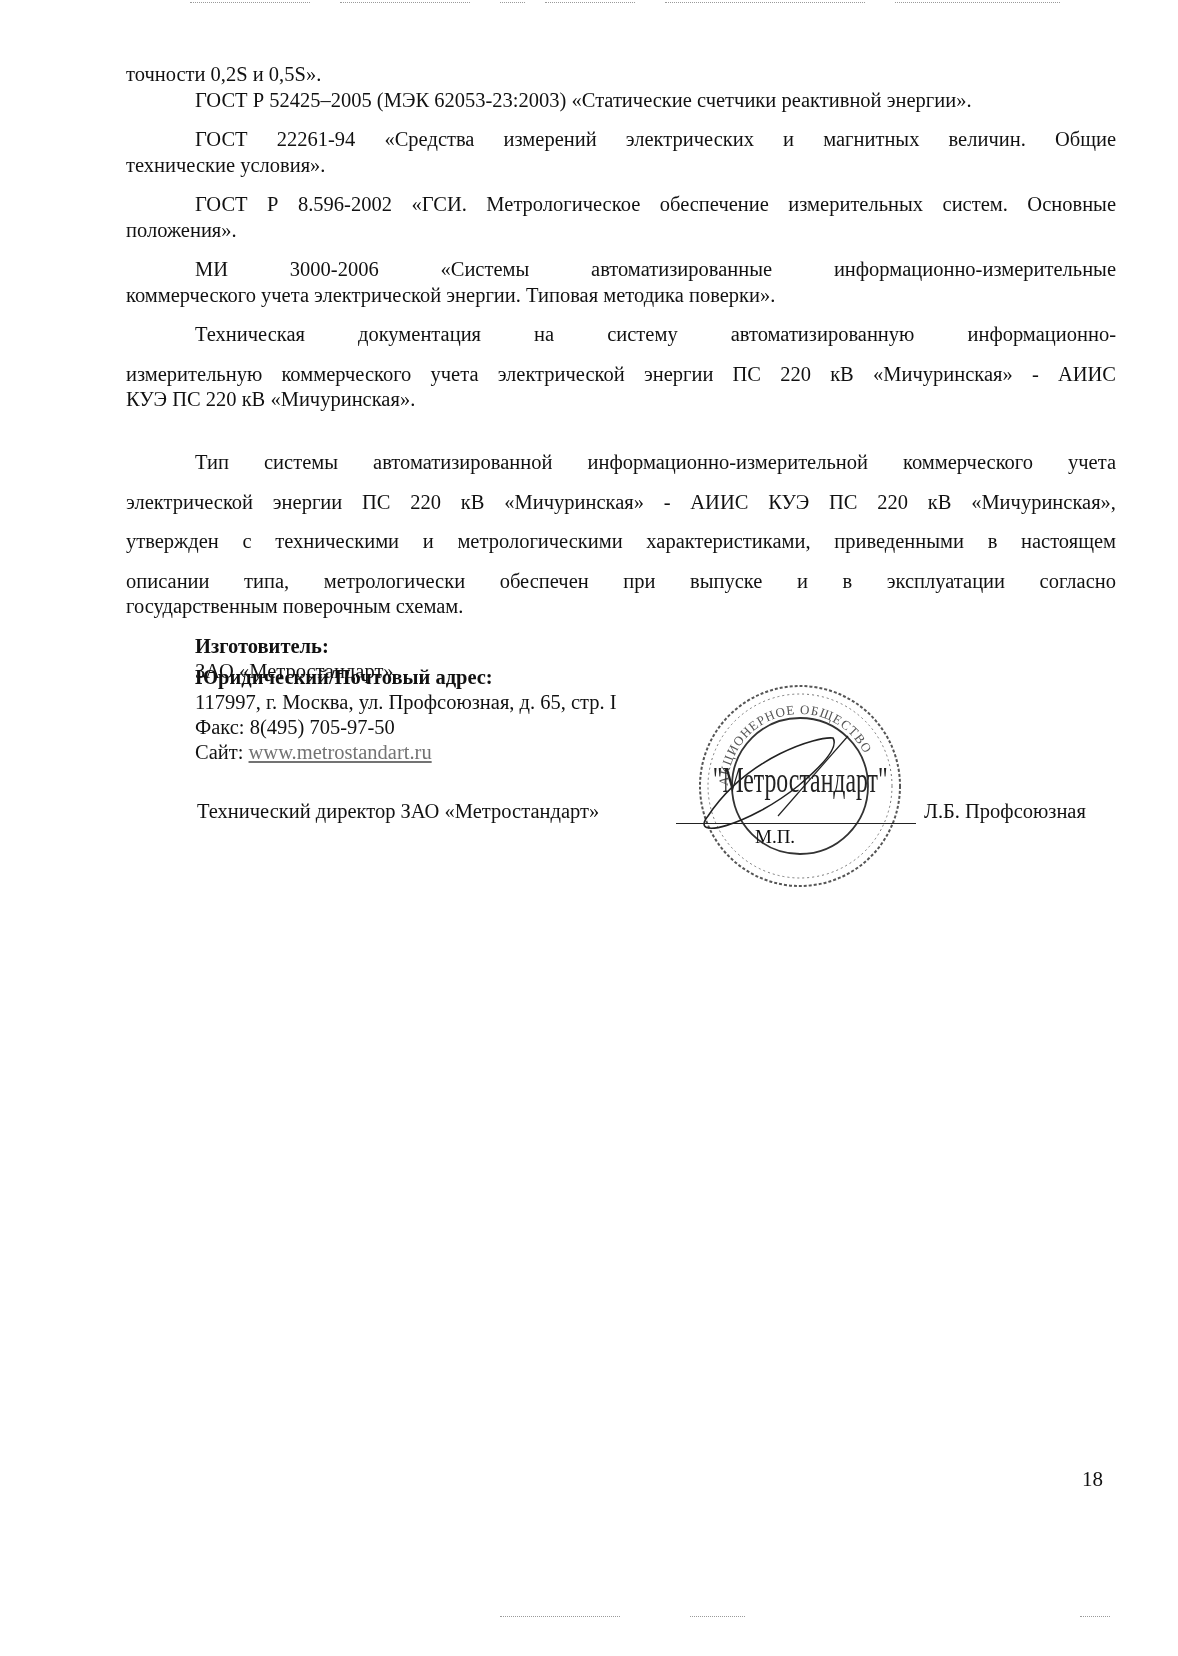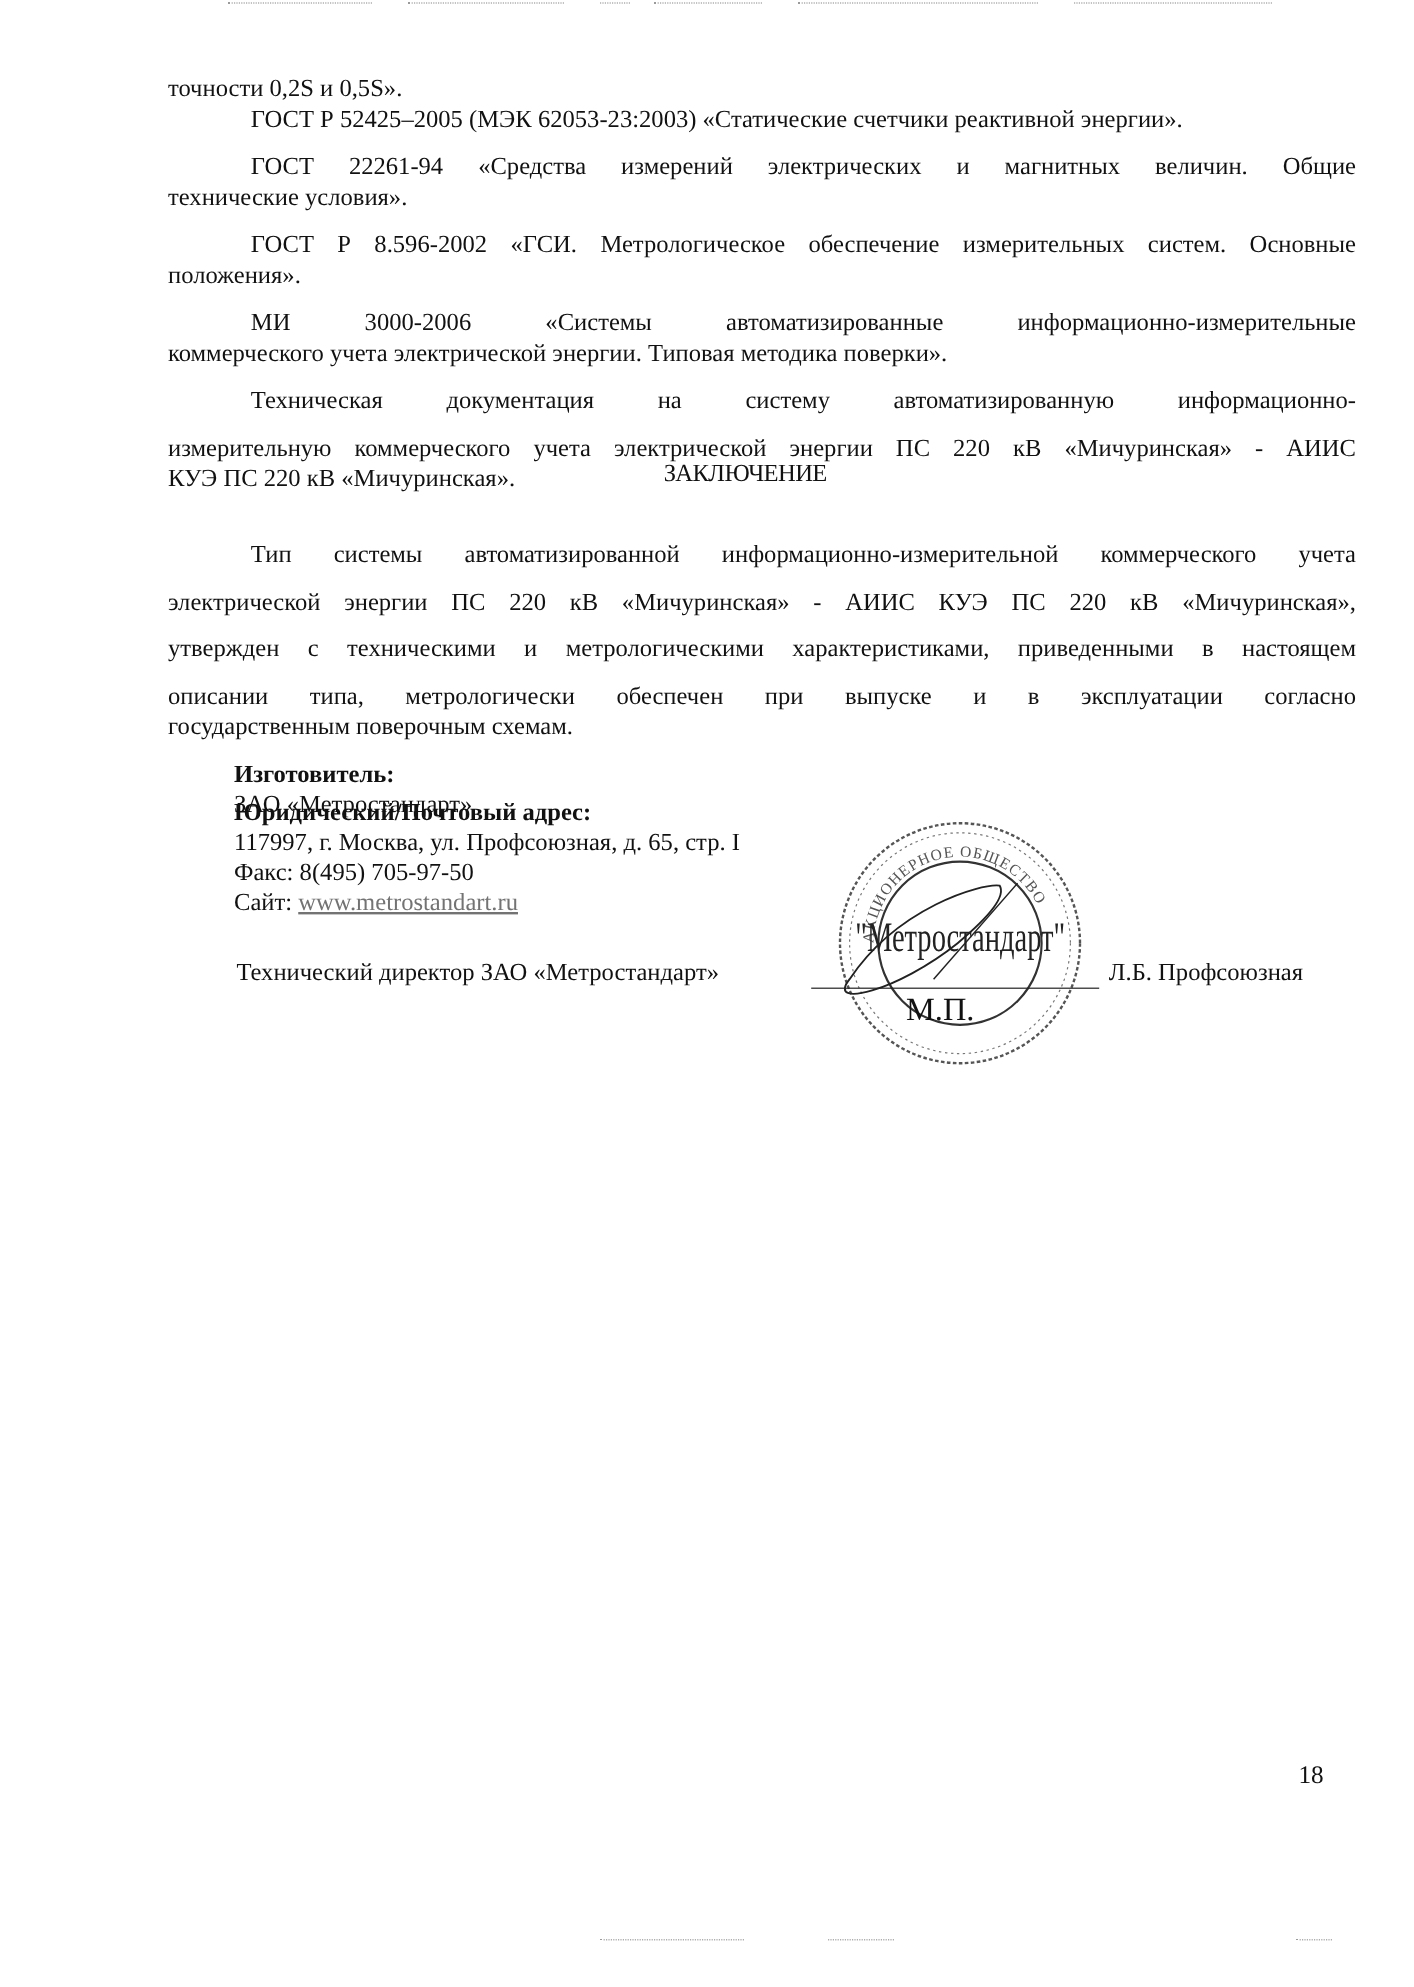--- a/index.html
+++ b/index.html
@@ -4,33 +4,33 @@
 <style>
   html, body { margin: 0; padding: 0; background: #ffffff; }
   body { width: 1178px; height: 1656px; position: relative; overflow: hidden; color: #111; }
   .page { position: absolute; left: 0; top: 0; width: 1178px; height: 1656px; background: #fff; }
   .scan-top { position: absolute; top: 0; left: 190px; width: 930px; height: 6px; }
   .scan-top span { position: absolute; top: 2px; height: 1px; border-top: 1px dotted #9a9a9a; }
   .scan-bot { position: absolute; top: 1616px; left: 0; width: 1178px; height: 6px; }
   .scan-bot span { position: absolute; height: 1px; border-top: 1px dotted #9a9a9a; }
 
   .serif { font-family: "Liberation Serif", "DejaVu Serif", serif; font-size: 20.5px; line-height: 25.5px; }
-  .block { position: absolute; left: 140px; width: 990px; }
+  .block { position: absolute; left: 126px; width: 990px; }
   .line { display: block; white-space: nowrap; }
   .jline { display: block; text-align: justify; text-align-last: justify; margin-top: 14px; }
 
   .heading { position: absolute; left: 126px; width: 990px; top: 384px; text-align: center; font-family: "Liberation Serif", serif; font-size: 20.5px; letter-spacing: -0.5px; }
 
   .mfr { position: absolute; left: 195px; font-family: "Liberation Serif", serif; font-size: 20.5px; line-height: 25px; }
   .bold { font-weight: bold; }
   .link { text-decoration: underline; color: #737373; }
 
   .stamp { position: absolute; left: 688px; top: 676px; width: 230px; height: 220px; }
   .sig-line { position: absolute; left: 676px; top: 823px; width: 240px; border-top: 1.5px solid #222; }
-  .mp { position: absolute; left: 755px; top: 826px; font-family: "Liberation Serif", serif; font-size: 27px; }
+  .mp { position: absolute; left: 755px; top: 826px; font-family: "Liberation Serif", serif; font-size: 19px; }
   .signer { position: absolute; left: 924px; top: 800px; font-family: "Liberation Serif", serif; font-size: 20.5px; }
   .director { position: absolute; left: 197px; top: 800px; font-family: "Liberation Serif", serif; font-size: 20.5px; }
   .pagenum { position: absolute; left: 1082px; top: 1467px; font-family: "Liberation Serif", serif; font-size: 21px; }
 </style>
 </head>
 <body>
 
 <div class="page">
 
   <div class="scan-top">
@@ -62,21 +62,20 @@
       <div class="line">коммерческого учета электрической энергии. Типовая методика поверки».</div>
     </div>
 
     <div>
       <div class="jline" style="padding-left:69px">Техническая документация на систему автоматизированную информационно-</div>
       <div class="jline">измерительную коммерческого учета электрической энергии ПС 220 кВ «Мичуринская» - АИИС</div>
       <div class="line">КУЭ ПС 220 кВ «Мичуринская».</div>
     </div>
   </div>
 
-  <div class="heading">ЗАКЛЮЧЕНИЕ</div>
 
   <div class="block serif" style="top:436px;">
     <div class="jline" style="padding-left:69px">Тип системы автоматизированной информационно-измерительной коммерческого учета</div>
     <div class="jline">электрической энергии ПС 220 кВ «Мичуринская» - АИИС КУЭ ПС 220 кВ «Мичуринская»,</div>
     <div class="jline">утвержден с техническими и метрологическими характеристиками, приведенными в настоящем</div>
     <div class="jline">описании типа, метрологически обеспечен при выпуске и в эксплуатации согласно</div>
     <div class="line">государственным поверочным схемам.</div>
   </div>
 
   <div class="mfr" style="top:590px;margin-top:44px;">

